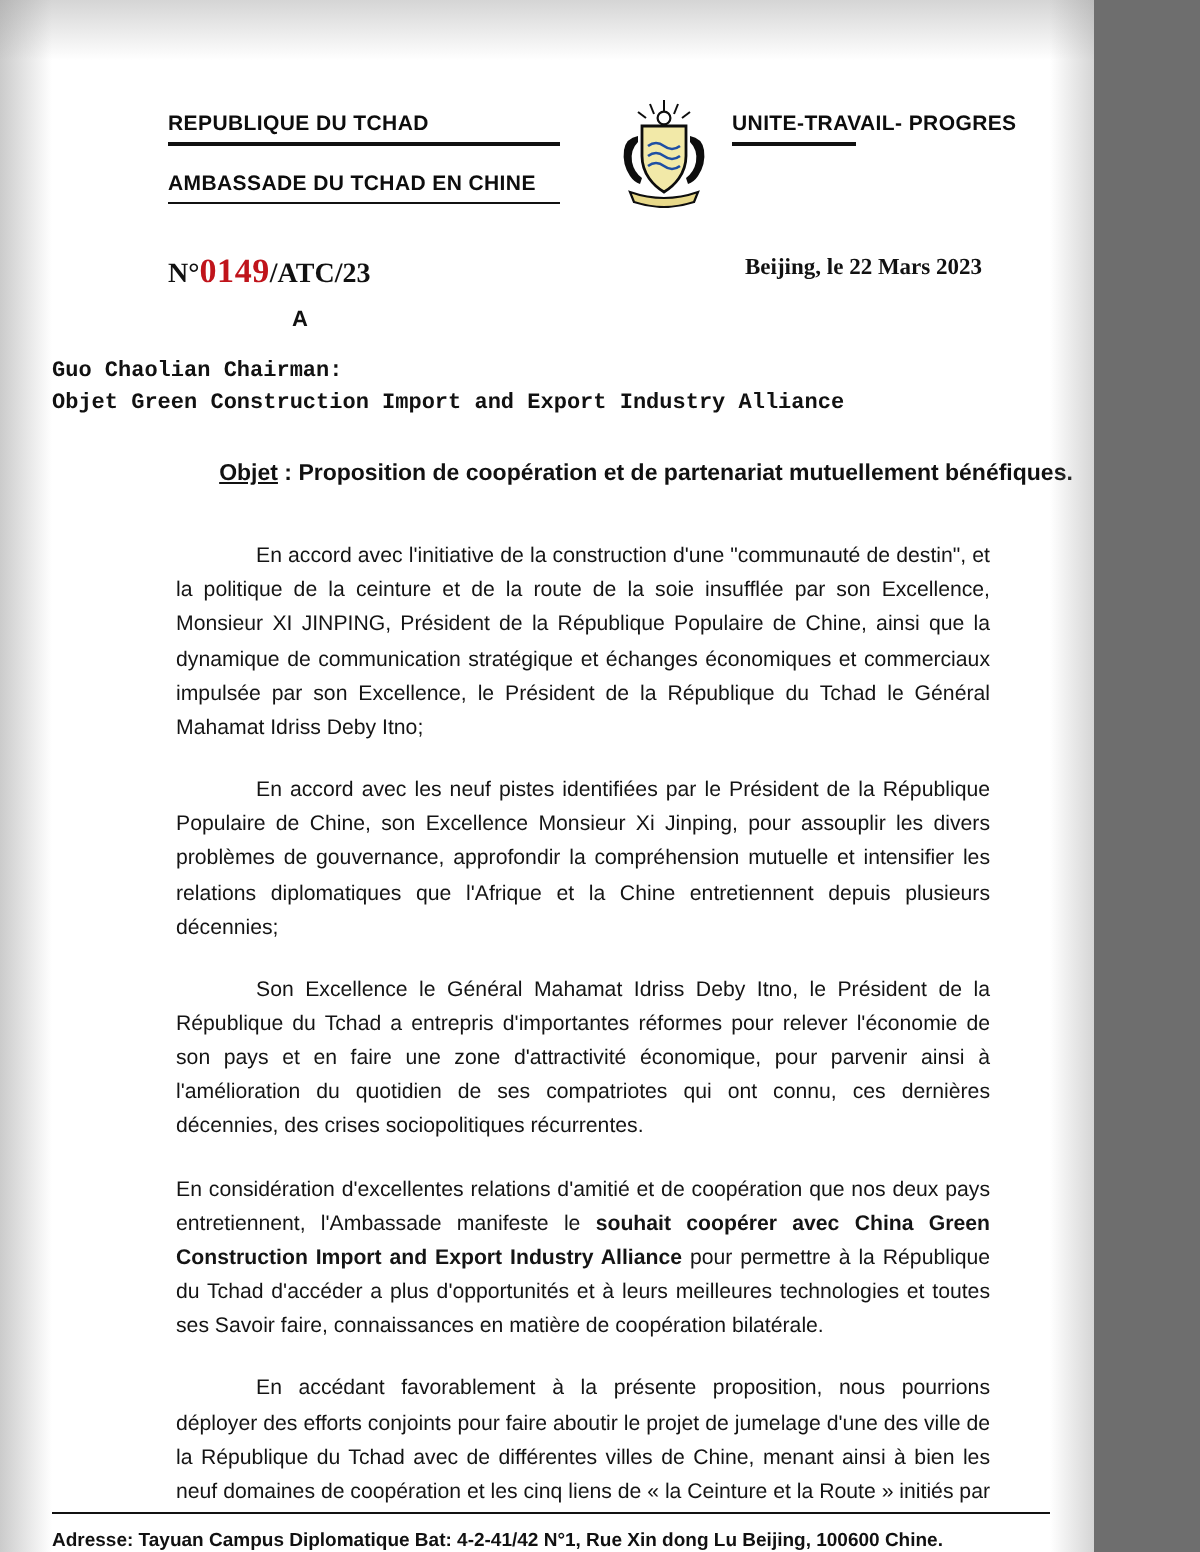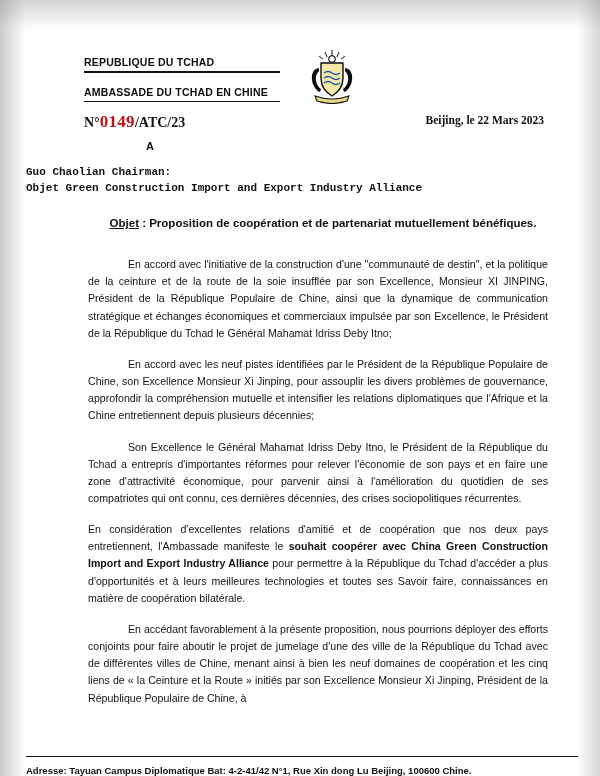--- a/index.html
+++ b/index.html
@@ -8,21 +8,21 @@
     background: #6e6e6e;
   }
   body {
     width: 600px;
     height: 776px;
     overflow: hidden;
     font-family: "Liberation Serif", serif;
   }
   .page {
     position: relative;
-    width: 600px;
+    width: 547px;
     height: 776px;
     background: #ffffff;
     box-sizing: border-box;
     overflow: hidden;
   }
   
   .page::before {
     content: "";
     position: absolute;
     left: 0; top: 0; bottom: 0;
@@ -104,20 +104,21 @@
     position: absolute;
     left: 277px;
     top: 2px;
     width: 58px;
     height: 56px;
   }
 
   
   .refline {
     position: relative;
+    margin-top: 14px;
     height: 24px;
   }
   .ref-no {
     position: absolute;
     left: 58px;
     top: 0;
     font-family: "Liberation Serif", serif;
     font-size: 14px;
     font-weight: bold;
     color: #111;
@@ -253,20 +254,24 @@
 
           <g fill="#0d0d0d">
             <path d="M16 20 q-6 1 -7 7 q-1 7 3 13 q2 3 5 4 l1 -3 q-4 -3 -5 -8 q-1 -6 3 -10 z"></path>
             <path d="M42 20 q6 1 7 7 q1 7 -3 13 q-2 3 -5 4 l-1 -3 q4 -3 5 -8 q1 -6 -3 -10 z"></path>
           </g>
 
           <path d="M12 48 q17 6 34 0 l-2 5 q-15 5 -30 0 z" fill="#e8d98a" stroke="#0d0d0d" stroke-width="1.1"></path>
         </svg>
       </div>
 
+      <div class="hdr-right">
+        <div class="hdr-line">UNITE-TRAVAIL- PROGRES</div>
+        <div class="hdr-rule short"></div>
+      </div>
     </div>
 
     <div class="refline">
       <div class="ref-no"><span>N°</span><span class="num">0149</span><span>/ATC/23</span></div>
       <div class="ref-place">Beijing, le 22 Mars 2023</div>
     </div>
 
     <div class="a-letter">A</div>
 
     <div class="addressee">

